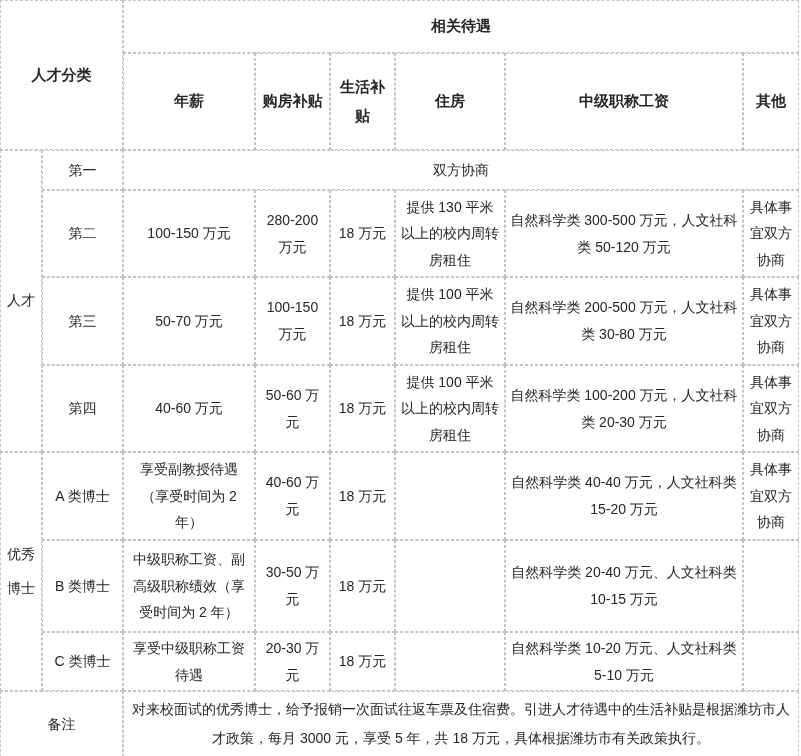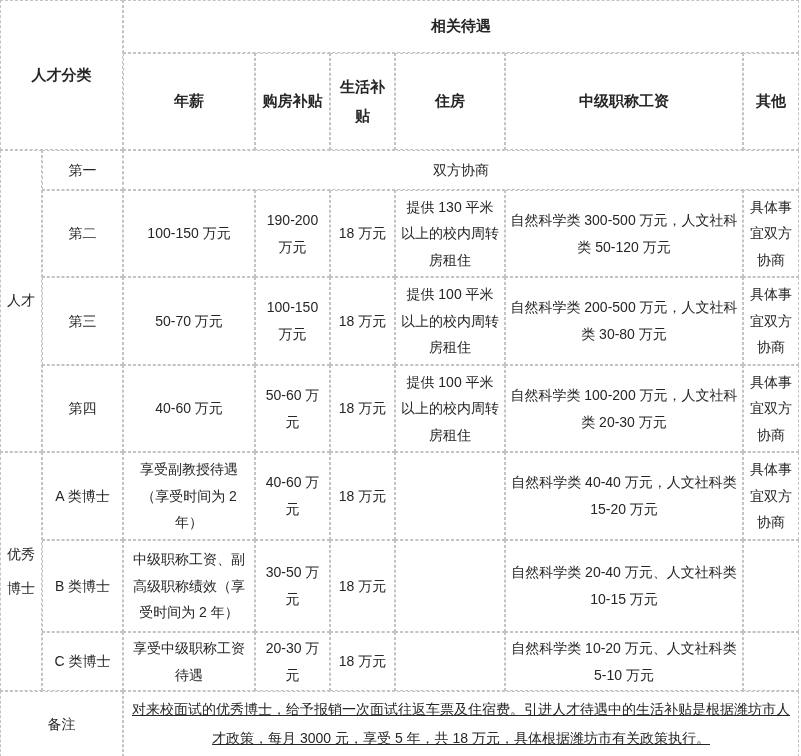--- a/index.html
+++ b/index.html
@@ -38,21 +38,20 @@
     font-weight: 700;
   }
   td.vlabel {
     line-height: 2.4;
     padding: 2px 10px;
   }
   td.note-text {
     text-align: justify;
     padding: 4px 8px;
     line-height: 2.1;
-    text-decoration: underline;
   }
 </style>
 </head>
 <body>
 
 <div class="table-wrap">
   <table class="benefits">
     <colgroup>
       <col style="width:42px">
       <col style="width:81px">
@@ -81,21 +80,21 @@
 
     <tr style="height:40px">
       <td rowspan="4" class="vlabel">人才</td>
       <td>第一</td>
       <td colspan="6">双方协商</td>
     </tr>
 
     <tr style="height:87px">
       <td>第二</td>
       <td>100-150 万元</td>
-      <td>190-200 万元</td>
+      <td>280-200 万元</td>
       <td>18 万元</td>
       <td>提供 130 平米以上的校内周转房租住</td>
       <td>自然科学类 300-500 万元，人文社科类 50-120 万元</td>
       <td>具体事宜双方协商</td>
     </tr>
 
     <tr style="height:88px">
       <td>第三</td>
       <td>50-70 万元</td>
       <td>100-150 万元</td>

